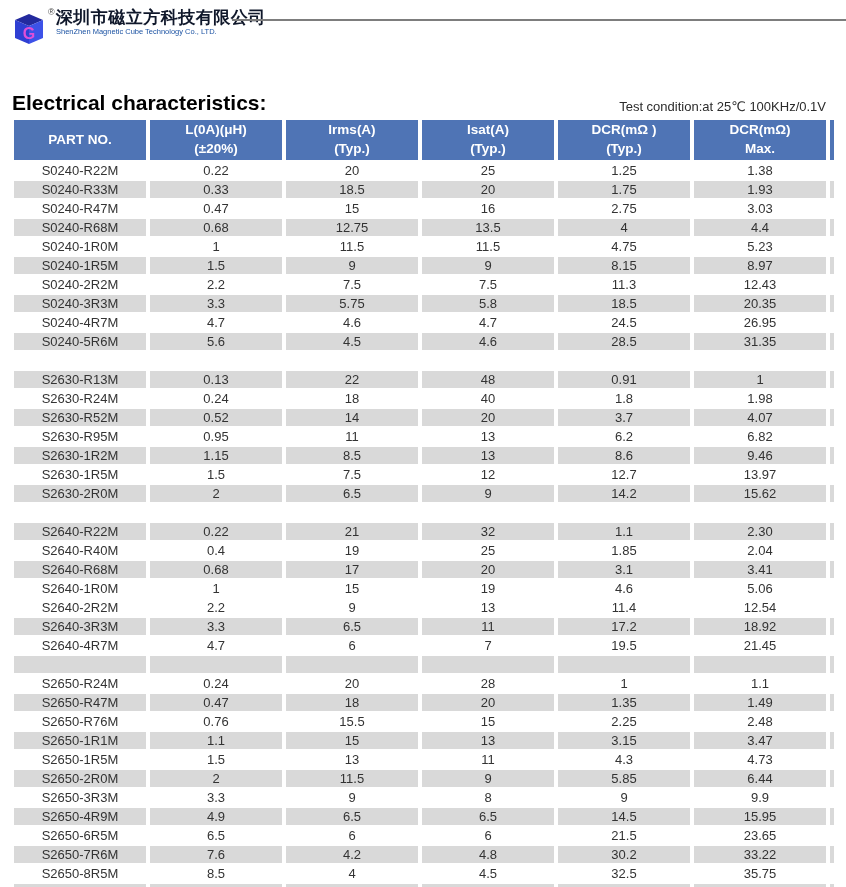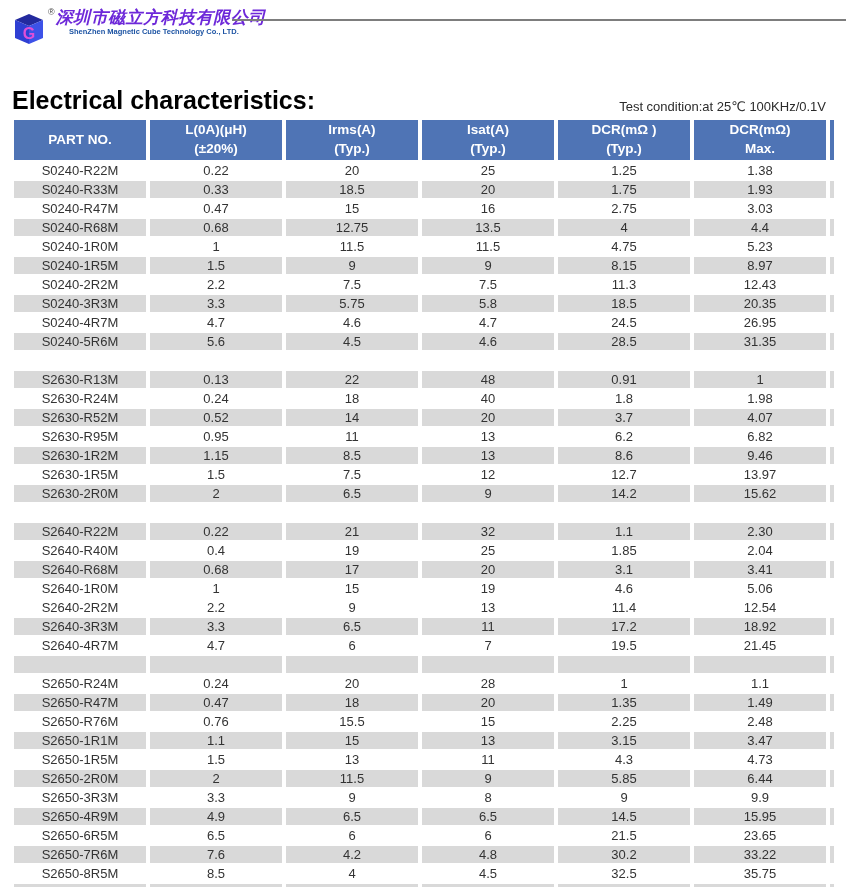--- a/index.html
+++ b/index.html
@@ -9,26 +9,26 @@
     background:#fff;
     font-family:"Liberation Sans","DejaVu Sans",sans-serif;
     overflow:hidden;
   }
   
   .brand{display:flex;align-items:flex-start;padding:9px 0 0 12px;}
   .logo{flex:0 0 auto;margin-top:2px;}
   .brand-text{margin-left:2px;line-height:1.05;}
   .cn-line{display:flex;align-items:flex-start;}
   .reg{font-size:9px;color:#4a4a4a;margin-top:-1px;margin-right:1px;}
-  .name-cn{font-size:17px;font-weight:600;color:#6d28d9;letter-spacing:0.5px;font-style:italic;}
-  .name-en{font-size:7.5px;font-weight:bold;color:var(--company-en,#1C53A3);margin-top:1px;margin-left:21px;}
+  .name-cn{font-size:17px;font-weight:600;color:#0f172a;letter-spacing:0.5px;}
+  .name-en{font-size:7.5px;font-weight:normal;color:var(--company-en,#1C53A3);margin-top:1px;margin-left:8px;}
   .top-rule{position:absolute;top:19px;left:232px;right:0;height:2px;background:#7d7d7d;}
   
   .title-row{display:flex;justify-content:space-between;align-items:flex-end;margin:8px 20px 3px 12px;}
-  .page-title{font-size:25px;font-weight:bold;color:#000;}
+  .page-title{font-size:21px;font-weight:bold;color:#000;}
   .test-cond{font-size:13px;color:#2b2b2b;padding-bottom:1px;margin-top:40px;}
   
   table.spec{
     border-collapse:separate;
     border-spacing:4px 2px;
     table-layout:fixed;
     width:828px;
     margin-left:10px;
   }
   col.c{width:132px;} col.sliver-col{width:4px;}

